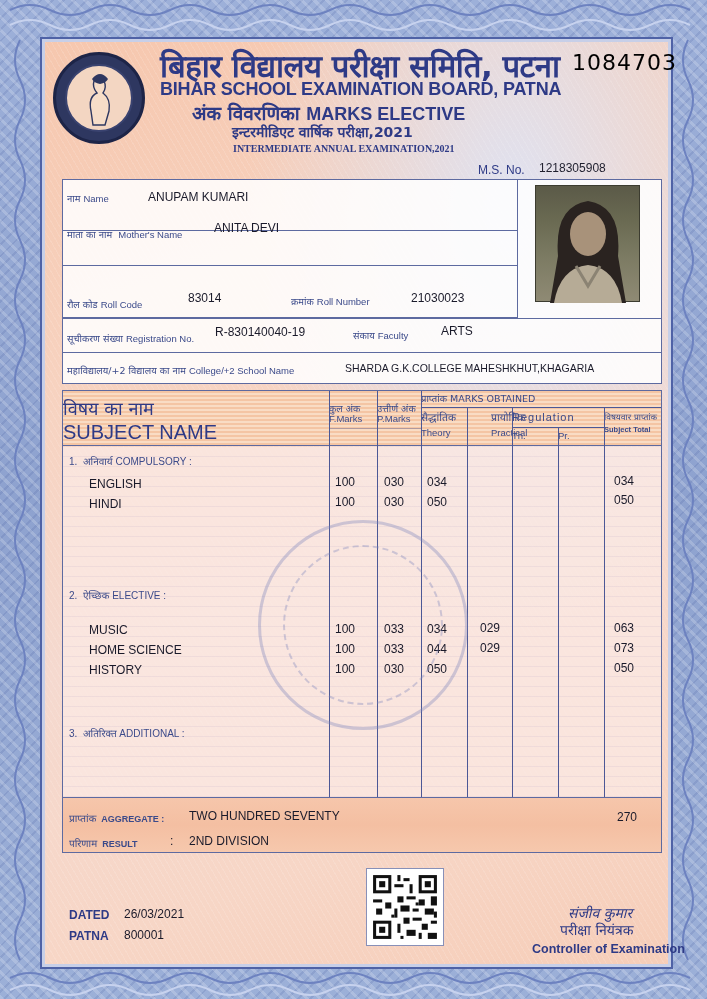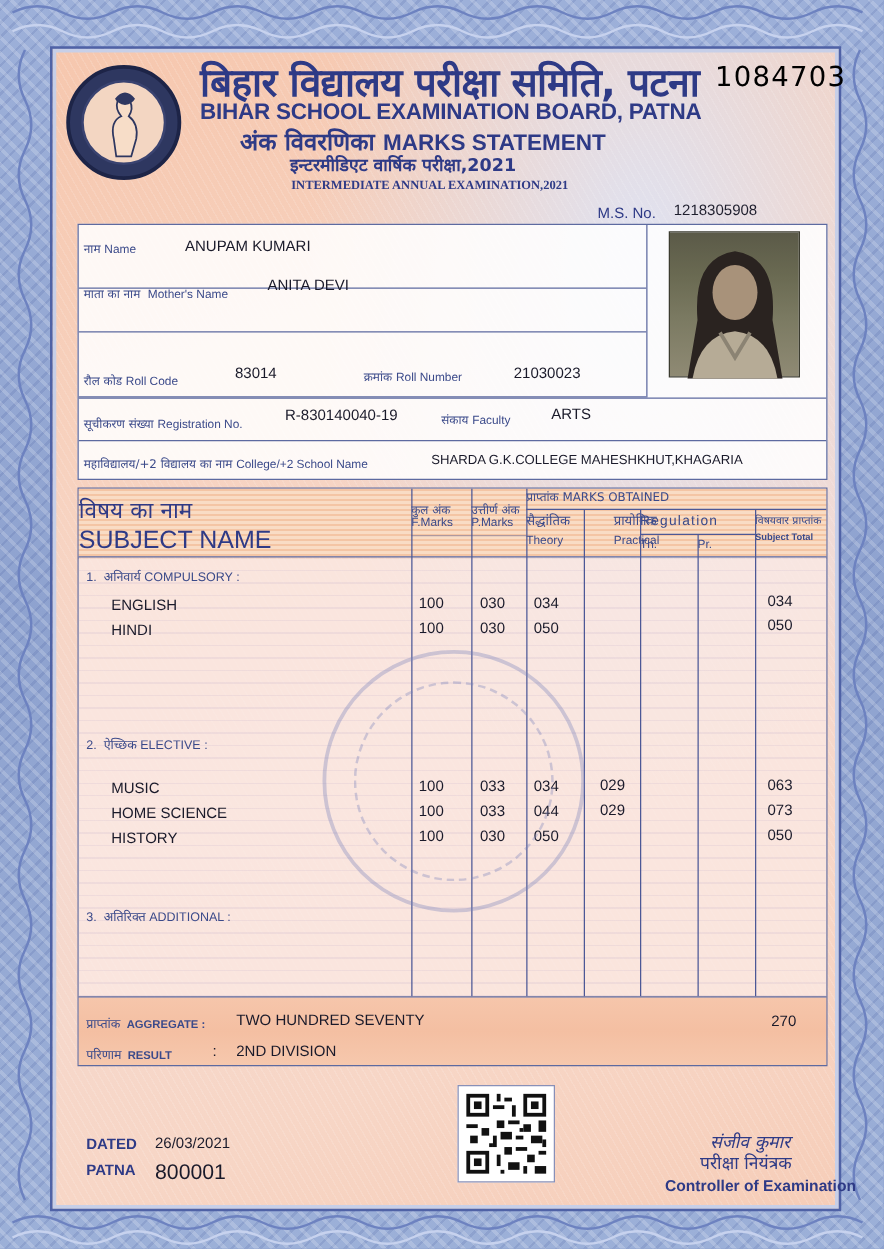--- a/index.html
+++ b/index.html
@@ -75,21 +75,21 @@
   .agg-row { position: absolute; left: 0; top: 406px; width: 598px; height: 55px;
     background: linear-gradient(180deg, #f6c6ab 0%, #f4bfa2 50%, #f6c8ad 100%); border-top: 1px solid #5d6aa0; }
   .agg-lbl { position: absolute; font-size: 9px; color: #3b4a8a; font-weight: bold; }
   .agg-lbl .hi { font-family: "DejaVu Sans", sans-serif; font-weight: normal; font-size: 10px; }
   .agg-val { position: absolute; font-size: 12px; color: #1a1a2a; }
 
   
   .dated-lbl { left: 69px; top: 908px; font-size: 12px; font-weight: bold; color: #2e3a86; }
   .patna-lbl { left: 69px; top: 929px; font-size: 12px; font-weight: bold; color: #2e3a86; }
   .dated-val { left: 124px; top: 907px; font-size: 12px; color: #1a1a2a; }
-  .pin-val { left: 124px; top: 928px; font-size: 17px; color: #1a1a2a; }
+  .pin-val { left: 124px; top: 928px; font-size: 12px; color: #1a1a2a; }
   .qr { left: 366px; top: 868px; width: 78px; height: 78px; background: #fff; border: 1px solid #8890b8; }
   .sign { left: 568px; top: 903px; font-size: 14px; color: #2e3a86; font-family: "DejaVu Serif", serif; font-style: italic; }
   .ctrl-hi { left: 560px; top: 920px; font-size: 14px; font-weight: normal; color: #2e3a86; font-family: "DejaVu Sans", sans-serif; }
   .ctrl-en { left: 532px; top: 942px; font-size: 12.5px; font-weight: bold; color: #2e3a86; font-family: "Liberation Sans Narrow", "Liberation Sans", sans-serif; }
   .watermark { left: 258px; top: 520px; width: 210px; height: 210px; border-radius: 50%; border: 3px solid rgba(120,130,185,0.35); }
   .watermark .inner { position: absolute; left: 22px; top: 22px; width: 160px; height: 160px; border-radius: 50%; border: 2px dashed rgba(120,130,185,0.35); }
 </style>
 </head>
 <body>
 
@@ -112,21 +112,21 @@
     <path d="M38 26 q5 -6 10 0 q3 6 -1 12 q8 6 6 18 l-4 14 l-12 0 l-2 -14 q-3 -14 6 -18 q-5 -6 -3 -12z" fill="#f7ddc8" stroke="#2e3760" stroke-width="1.4"></path>
     <path d="M36 24 q8 -10 16 0 q-2 4 -8 5 q-6 -1 -8 -5z" fill="#2e3760"></path>
   </svg>
 </div>
 
 <div class="abs title-hi">बिहार विद्यालय परीक्षा समिति, पटना</div>
 <div class="abs serial">1084703</div>
 <div class="abs title-en">BIHAR SCHOOL EXAMINATION BOARD, PATNA</div>
 <div class="abs title-ms">
   <span>अंक  विवरणिका</span>
-  <span class="en">MARKS STATEMENT</span>
+  <span class="en">MARKS ELECTIVE</span>
 </div>
 <div class="abs exam-hi">इन्टरमीडिएट वार्षिक परीक्षा,2021</div>
 <div class="abs exam-en">INTERMEDIATE ANNUAL EXAMINATION,2021</div>
 <div class="abs msno-label">M.S. No.</div>
 <div class="abs msno-val">1218305908</div>
 
 <div class="abs info-box">
   <div class="info-row" style="top:0; width:454px;">
     <span class="lbl" style="left:4px; top:12px;"><span>नाम</span> <span class="en">Name</span></span>
     <span class="val" style="left:85px; top:10px;">ANUPAM KUMARI</span>
@@ -137,21 +137,21 @@
   </div>
   <div class="info-row" style="top:105px; width:454px; height:33px;">
     <span class="lbl" style="left:4px; top:13px;"><span>रौल कोड</span> <span class="en">Roll Code</span></span>
     <span class="val" style="left:125px; top:6px;">83014</span>
     <span class="lbl" style="left:228px; top:10px;"><span>क्रमांक</span> <span class="en">Roll Number</span></span>
     <span class="val" style="left:348px; top:6px;">21030023</span>
   </div>
   <div class="photo-cell"></div>
   <div class="info-row" style="top:138px; width:598px; height:35px; border-top:1px solid #5d6aa0;">
     <span class="lbl" style="left:4px; top:13px;"><span>सूचीकरण संख्या</span> <span class="en">Registration No.</span></span>
-    <span class="val" style="left:165px; top:6px;">R-830140040-19</span>
+    <span class="val" style="left:152px; top:6px;">R-830140040-19</span>
     <span class="lbl" style="left:290px; top:10px;"><span>संकाय</span> <span class="en">Faculty</span></span>
     <span class="val" style="left:378px; top:5px;">ARTS</span>
   </div>
   <div class="info-row" style="top:173px; width:598px; height:31px; border-bottom:none;">
     <span class="lbl" style="left:4px; top:11px;"><span>महाविद्यालय/+2 विद्यालय का नाम</span> <span class="en">College/+2 School Name</span></span>
     <span class="val" style="left:282px; top:9px; font-size:10.5px;">SHARDA G.K.COLLEGE MAHESHKHUT,KHAGARIA</span>
   </div>
 </div>
 
 <div class="abs photo">

